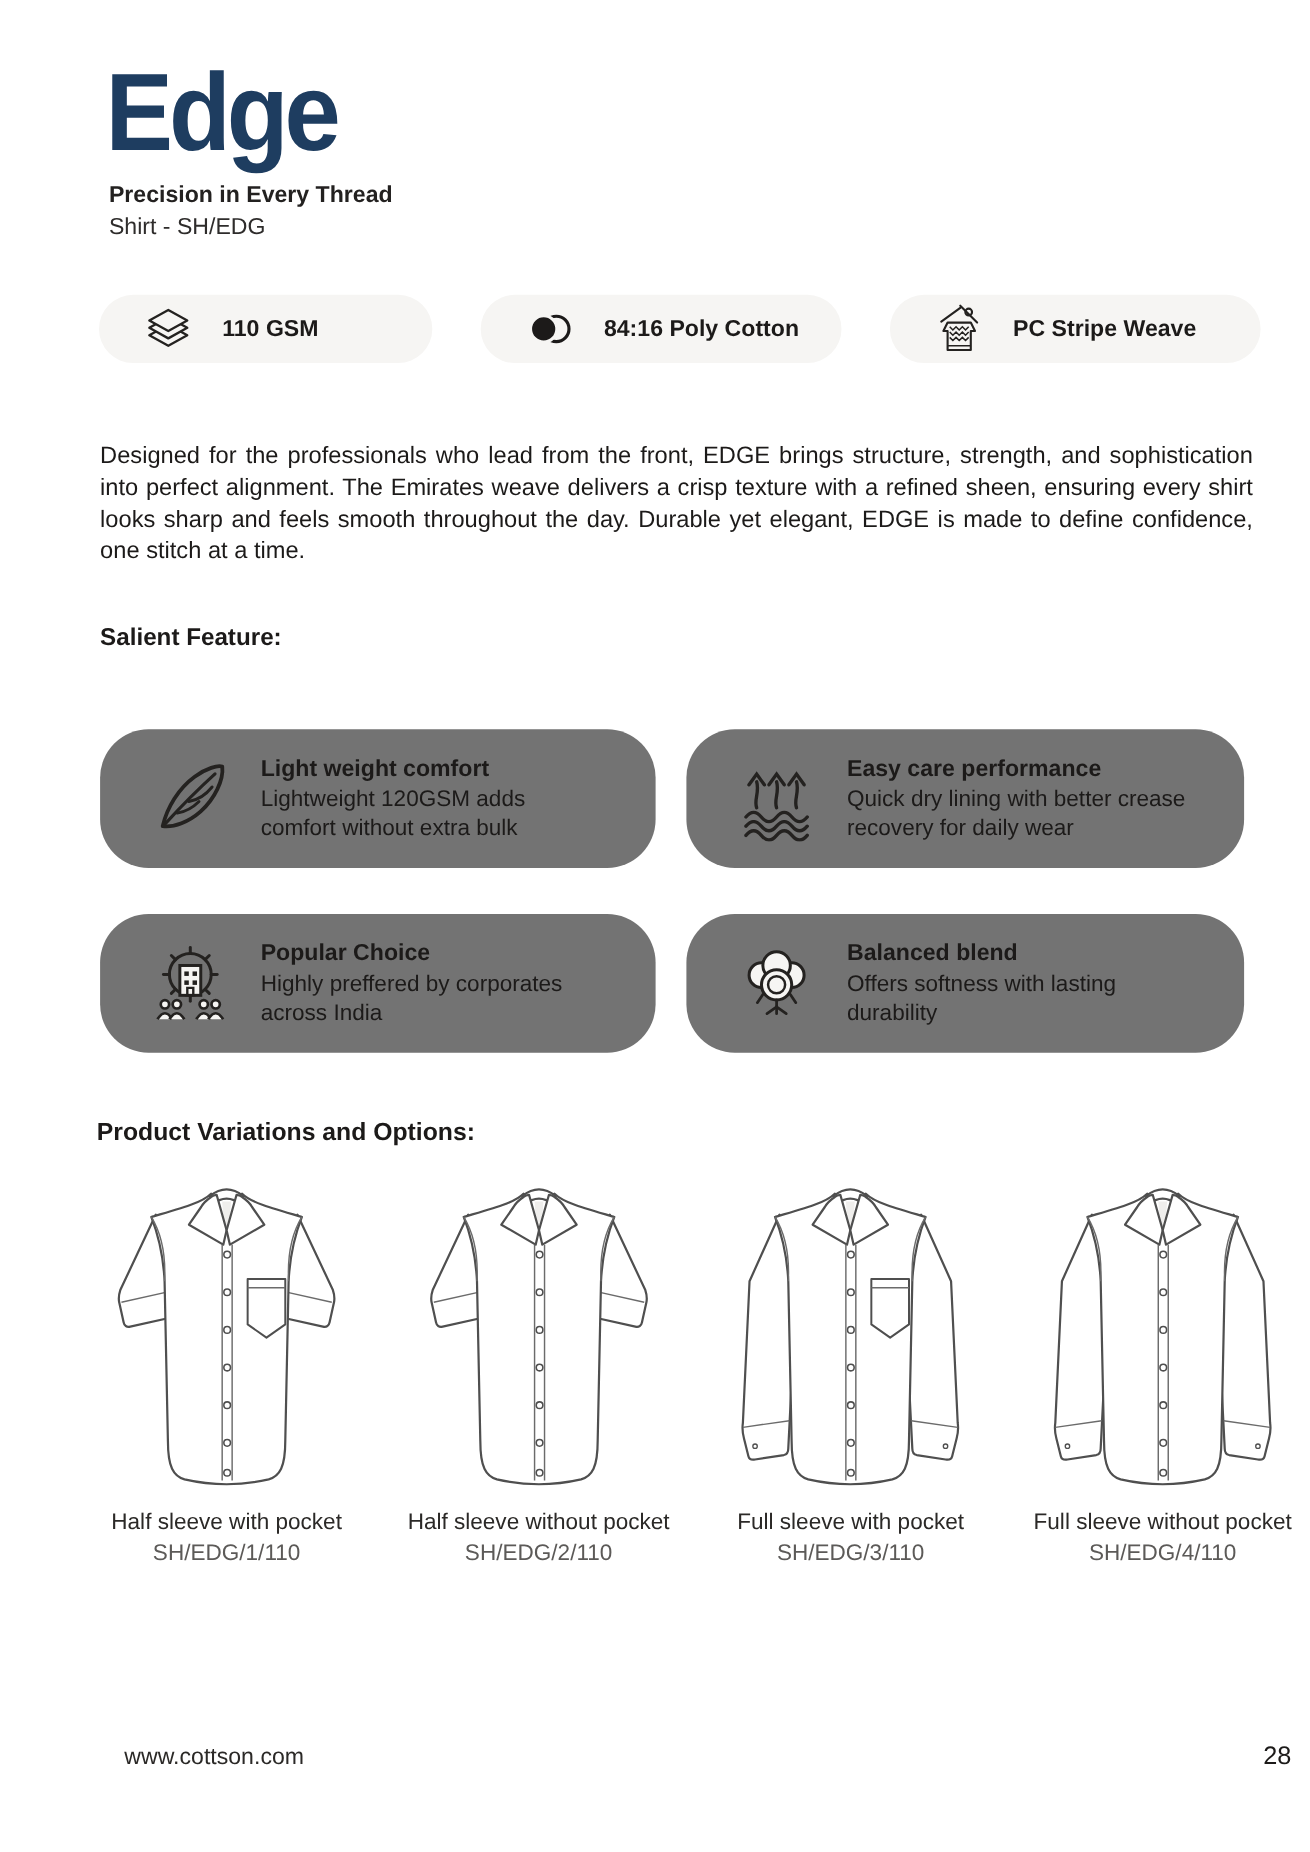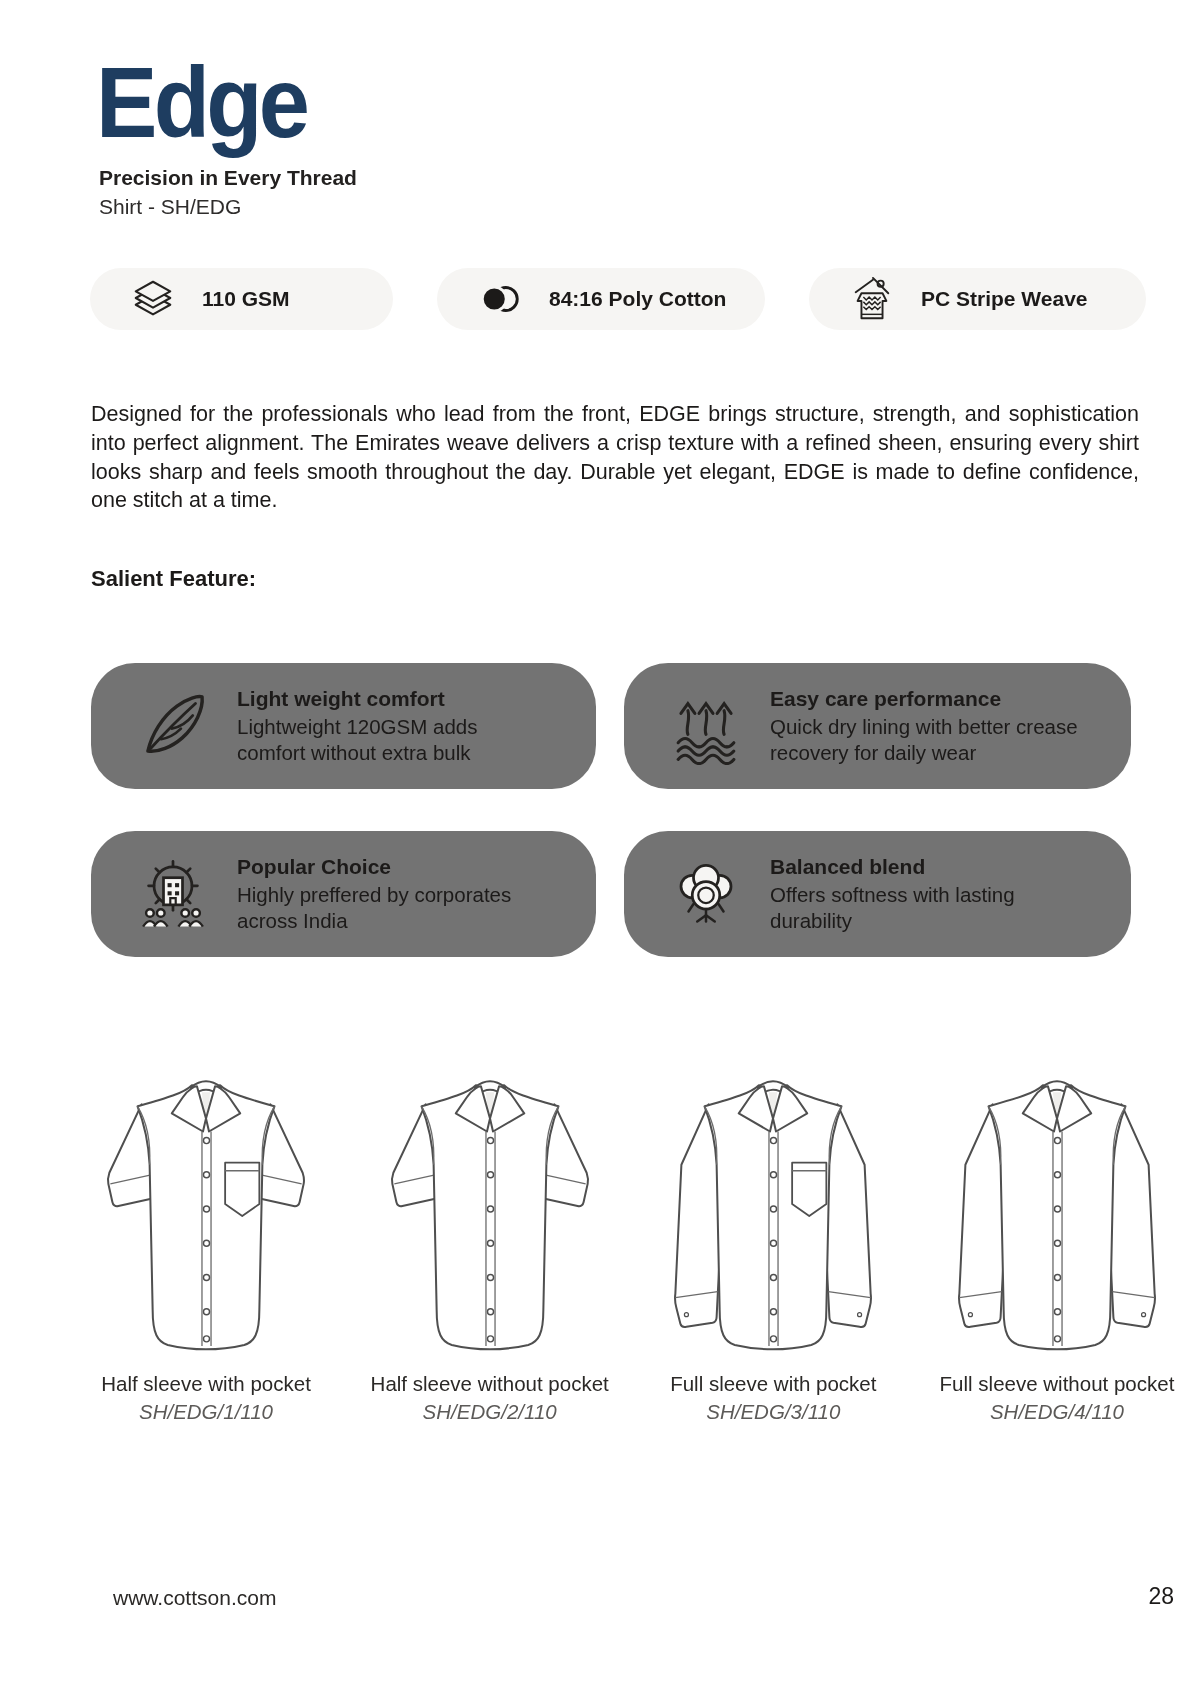--- a/index.html
+++ b/index.html
@@ -35,21 +35,21 @@
   .feature-text{margin-left:24px;}
   .feature-title{font-size:21px;font-weight:bold;color:#1c1a19;margin-bottom:3px;}
   .feature-desc{font-size:20.5px;line-height:26px;color:#1c1a19;white-space:pre-line;}
 
   
   .variations-heading{position:absolute;left:52px;top:1016px;font-size:22.5px;font-weight:bold;color:#1c1a19;}
   .variants{position:absolute;left:38px;top:1056px;width:1115px;display:flex;justify-content:space-between;}
   .variant{width:264px;text-align:center;}
   .shirt-art{width:264px;height:302px;display:flex;align-items:flex-end;justify-content:center;}
   .variant-label{margin-top:14px;font-size:20.5px;color:#2b2927;}
-  .variant-code{margin-top:4px;font-size:20.5px;color:#5c5a58;font-style:italic;}
+  .variant-code{margin-top:4px;font-size:20.5px;color:#5c5a58;}
 
   
   .footer-site{position:absolute;left:77px;top:1586px;font-size:21px;color:#2b2927;}
   .footer-page{position:absolute;right:53px;top:1583px;font-size:23px;color:#1c1a19;text-align:right;}
 </style>
 </head>
 <body>
 
 <div class="page">
 
@@ -214,20 +214,21 @@
         </svg>
       </span>
       <span class="feature-text">
         <div class="feature-title">Balanced blend</div>
         <div class="feature-desc">Offers softness with lasting
 durability</div>
       </span>
     </div>
   </div>
 
+  <div class="variations-heading">Product Variations and Options:</div>
 
   <div class="variants">
     <div class="variant">
       <div class="shirt-art">
           <svg viewBox="0 0 220 300" width="222" height="302">
             <path d="M46,48 L14,116 Q12,122 13,127 L17,145 Q18,150 23,149 L59,141 Q63,140 63,135 L66,98 Z" stroke="#4f4f4f" stroke-width="2" fill="#ffffff" stroke-linejoin="round" stroke-linecap="round"></path>
             <path d="M174,48 L206,116 Q208,122 207,127 L203,145 Q202,150 197,149 L161,141 Q157,140 157,135 L154,98 Z" stroke="#4f4f4f" stroke-width="2" fill="#ffffff" stroke-linejoin="round" stroke-linecap="round"></path>
             <path d="M15,127 L60,117" stroke="#6b6b6b" stroke-width="1.3" fill="none"></path>
             <path d="M205,127 L160,117" stroke="#6b6b6b" stroke-width="1.3" fill="none"></path>
             <path d="M42,50 C70,42 88,37 96,29 Q110,36 124,29 C132,37 150,42 178,50 C171,68 167,88 166,108 L163,252 C163,276 158,284 148,287 C122,293 98,293 72,287 C62,284 57,276 57,252 L54,108 C53,88 49,68 42,50 Z" stroke="#4f4f4f" stroke-width="2" fill="#ffffff" stroke-linejoin="round" stroke-linecap="round"></path>

